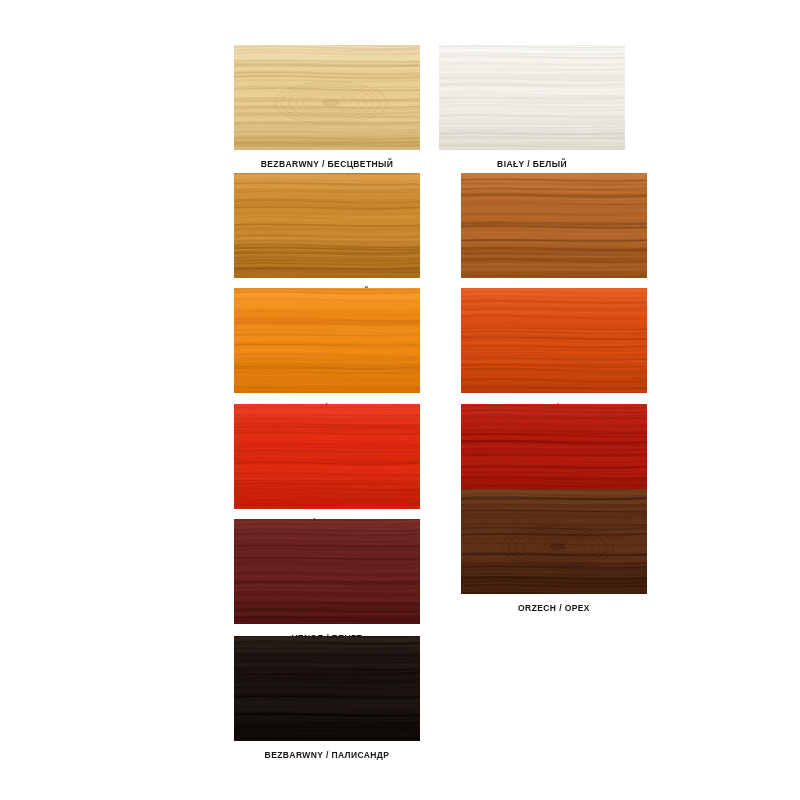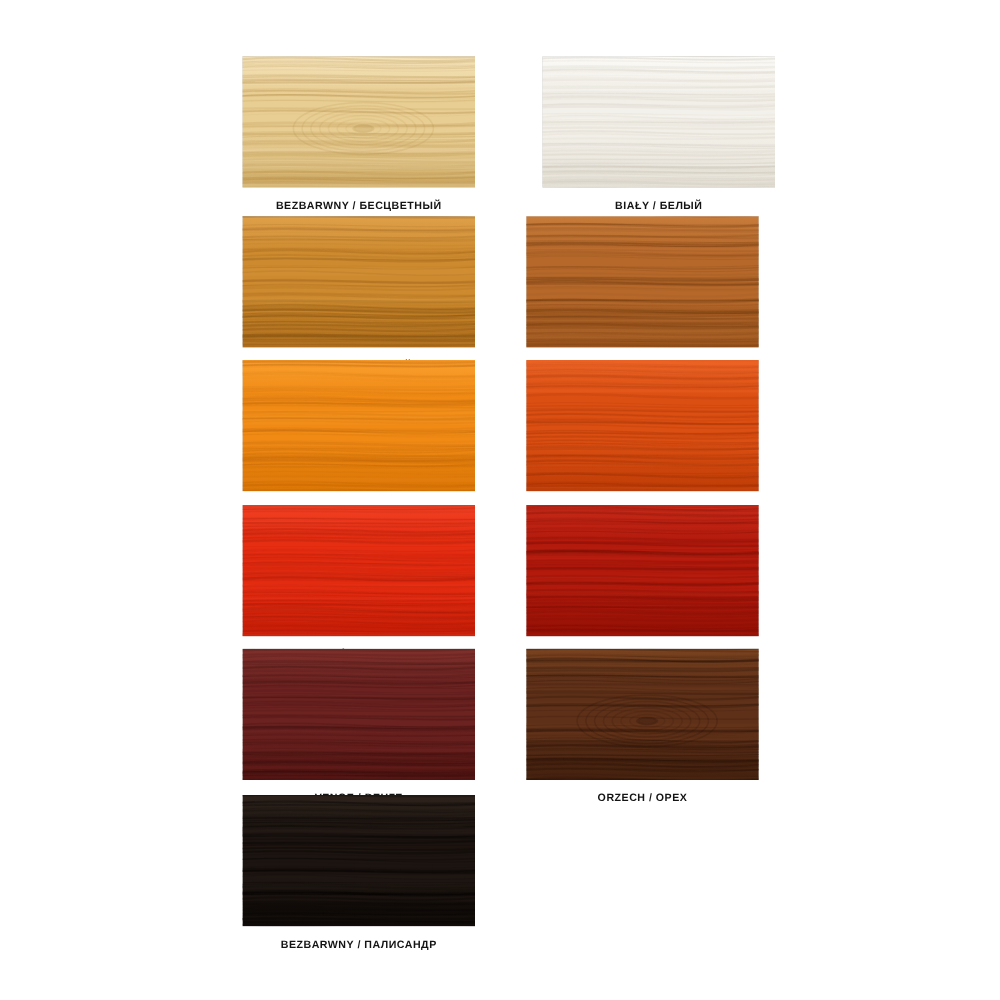--- a/index.html
+++ b/index.html
@@ -22,20 +22,21 @@
   .grid {
     position: absolute;
     left: 0;
     top: 0;
     width: 800px;
     height: 800px;
   }
   .cell {
     position: absolute;
     width: 186px;
+    margin-left: 40px;
   }
   .swatch {
     position: relative;
     width: 186px;
     height: 105px;
     overflow: hidden;
     background: #ccc;
   }
   .swatch .base {
     position: absolute;
@@ -168,21 +169,21 @@
               <ellipse cx="96.72" cy="57.75000000000001" rx="35" ry="13" fill="none" stroke="rgba(160,115,45,0.30)" stroke-width="1.2" opacity="0.31"></ellipse>
               <ellipse cx="96.72" cy="57.75000000000001" rx="28" ry="10.4" fill="none" stroke="rgba(160,115,45,0.30)" stroke-width="1.2" opacity="0.28"></ellipse>
               <ellipse cx="96.72" cy="57.75000000000001" rx="21" ry="7.800000000000001" fill="none" stroke="rgba(160,115,45,0.30)" stroke-width="1.2" opacity="0.25"></ellipse>
               <ellipse cx="96.72" cy="57.75000000000001" rx="14" ry="5.2" fill="none" stroke="rgba(160,115,45,0.30)" stroke-width="1.2" opacity="0.22"></ellipse>
               <ellipse cx="96.72" cy="57.75000000000001" rx="7" ry="2.6" fill="none" stroke="rgba(160,115,45,0.30)" stroke-width="1.2" opacity="0.19"></ellipse>
               <ellipse cx="96.72" cy="57.75000000000001" rx="9" ry="3.4" fill="rgba(160,115,45,0.30)" opacity="0.5"></ellipse>
             </svg></div>
         </div>
         <div class="caption">BEZBARWNY / БЕСЦВЕТНЫЙ</div>
       </div>
-      <div class="cell" style="left: 434px; top: 45px;">
+      <div class="cell" style="left: 399px; top: 45px;">
         <div class="swatch">
           <div class="base" style="background: linear-gradient(rgb(251, 250, 246) 0%, rgb(242, 239, 232) 28%, rgb(242, 239, 232) 62%, rgb(226, 221, 210) 100%);"></div>
           <div class="grain"><svg width="100%" height="100%" viewBox="0 0 186 105" preserveAspectRatio="none">
               <path d="M0 5.6 C 55.8 2.2, 120.9 9.0, 186 5.0" stroke="rgba(170,160,140,0.20)" stroke-width="1.36" fill="none" opacity="0.50"></path>
               <path d="M0 51.6 C 55.8 48.7, 120.9 54.5, 186 51.7" stroke="rgba(170,160,140,0.20)" stroke-width="0.69" fill="none" opacity="0.26"></path>
               <path d="M0 77.2 C 55.8 74.6, 120.9 79.8, 186 76.6" stroke="rgba(170,160,140,0.20)" stroke-width="1.59" fill="none" opacity="0.61"></path>
               <path d="M0 36.0 C 55.8 32.0, 120.9 39.9, 186 36.6" stroke="rgba(170,160,140,0.20)" stroke-width="0.46" fill="none" opacity="0.42"></path>
               <path d="M0 52.7 C 55.8 51.2, 120.9 54.3, 186 53.1" stroke="rgba(170,160,140,0.20)" stroke-width="0.74" fill="none" opacity="0.30"></path>
               <path d="M0 50.0 C 55.8 45.3, 120.9 54.8, 186 50.2" stroke="rgba(170,160,140,0.20)" stroke-width="1.89" fill="none" opacity="0.29"></path>
               <path d="M0 74.9 C 55.8 72.3, 120.9 77.4, 186 73.6" stroke="rgba(170,160,140,0.20)" stroke-width="0.67" fill="none" opacity="0.10"></path>
@@ -952,21 +953,21 @@
               <rect x="0" y="36.3" width="186" height="3.6" fill="#7E302C" opacity="0.18"></rect>
               <rect x="0" y="7.8" width="186" height="3.9" fill="#7E302C" opacity="0.19"></rect>
               <rect x="0" y="49.0" width="186" height="4.8" fill="#7E302C" opacity="0.10"></rect>
               <rect x="0" y="98.7" width="186" height="3.5" fill="#7E302C" opacity="0.11"></rect>
               <rect x="0" y="95.7" width="186" height="2.1" fill="#7E302C" opacity="0.13"></rect>
               <rect x="0" y="83.6" width="186" height="2.6" fill="#7E302C" opacity="0.09"></rect>
             </svg></div>
         </div>
         <div class="caption">VENGE / ВЕНГЕ</div>
       </div>
-      <div class="cell" style="left: 421px; top: 519px;">
+      <div class="cell" style="left: 421px; top: 489px;">
         <div class="swatch">
           <div class="base" style="background: linear-gradient(rgb(122, 67, 32) 0%, rgb(94, 48, 24) 28%, rgb(94, 48, 24) 62%, rgb(66, 32, 14) 100%);"></div>
           <div class="grain"><svg width="100%" height="100%" viewBox="0 0 186 105" preserveAspectRatio="none">
               <path d="M0 77.7 C 55.8 76.0, 120.9 79.4, 186 78.7" stroke="rgba(25,10,4,0.40)" stroke-width="0.91" fill="none" opacity="0.15"></path>
               <path d="M0 76.0 C 55.8 73.7, 120.9 78.3, 186 75.1" stroke="rgba(25,10,4,0.40)" stroke-width="1.37" fill="none" opacity="0.20"></path>
               <path d="M0 90.1 C 55.8 85.1, 120.9 95.1, 186 90.9" stroke="rgba(25,10,4,0.40)" stroke-width="1.41" fill="none" opacity="0.39"></path>
               <path d="M0 93.2 C 55.8 90.6, 120.9 95.8, 186 93.5" stroke="rgba(25,10,4,0.40)" stroke-width="1.09" fill="none" opacity="0.34"></path>
               <path d="M0 101.1 C 55.8 97.0, 120.9 105.2, 186 102.1" stroke="rgba(25,10,4,0.40)" stroke-width="1.84" fill="none" opacity="0.41"></path>
               <path d="M0 79.2 C 55.8 75.9, 120.9 82.5, 186 80.3" stroke="rgba(25,10,4,0.40)" stroke-width="1.30" fill="none" opacity="0.25"></path>
               <path d="M0 23.9 C 55.8 22.0, 120.9 25.8, 186 24.8" stroke="rgba(25,10,4,0.40)" stroke-width="0.42" fill="none" opacity="0.53"></path>

